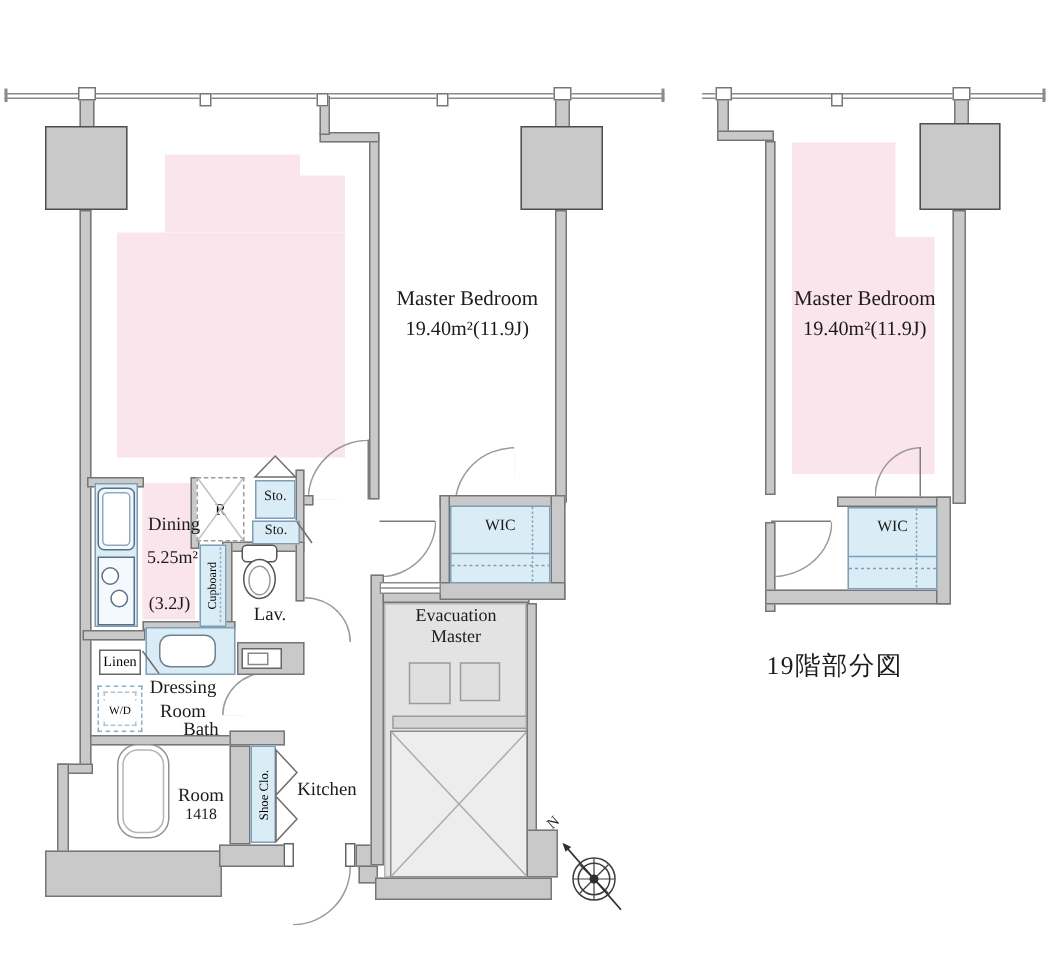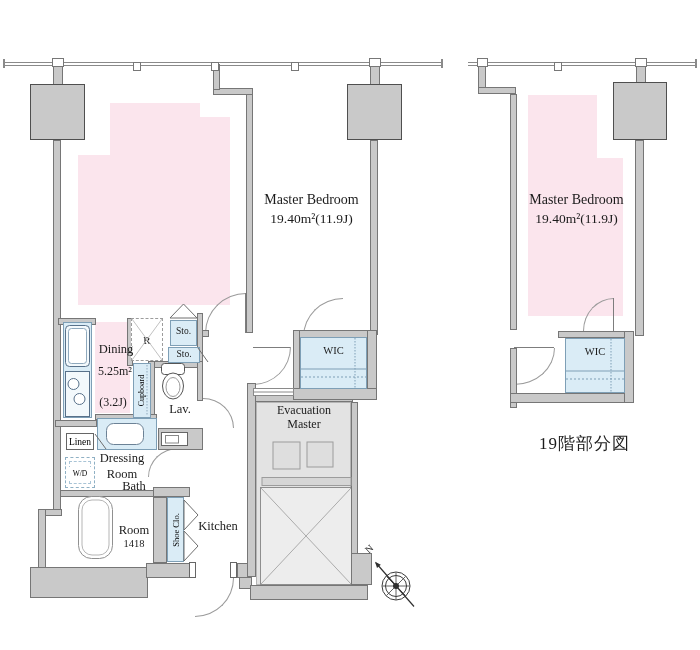--- a/index.html
+++ b/index.html
@@ -263,15 +263,15 @@
   <div class="lb" style="left:186px;top:520px;width:64px;font-size:12.5px;">Kitchen</div>
 
   <div class="lb" style="left:300px;top:345px;width:67px;font-size:10.5px;">WIC</div>
   <div class="lb" style="left:565px;top:346px;width:60px;font-size:10.5px;">WIC</div>
 
   <div class="lb" style="left:260px;top:404px;width:88px;font-size:12px;">Evacuation</div>
   <div class="lb" style="left:260px;top:418px;width:88px;font-size:12px;">Master</div>
 
   <div class="lb" style="left:366px;top:544px;font-size:10px;transform:rotate(-42deg);">N</div>
 
-  <div class="lb" style="left:539px;top:435px;font-size:17px;text-align:right;letter-spacing:1px;">19階部分図</div>
+  <div class="lb" style="left:511px;top:435px;font-size:17px;text-align:right;letter-spacing:1px;">19階部分図</div>
 
 </div>
 
 </body></html>

